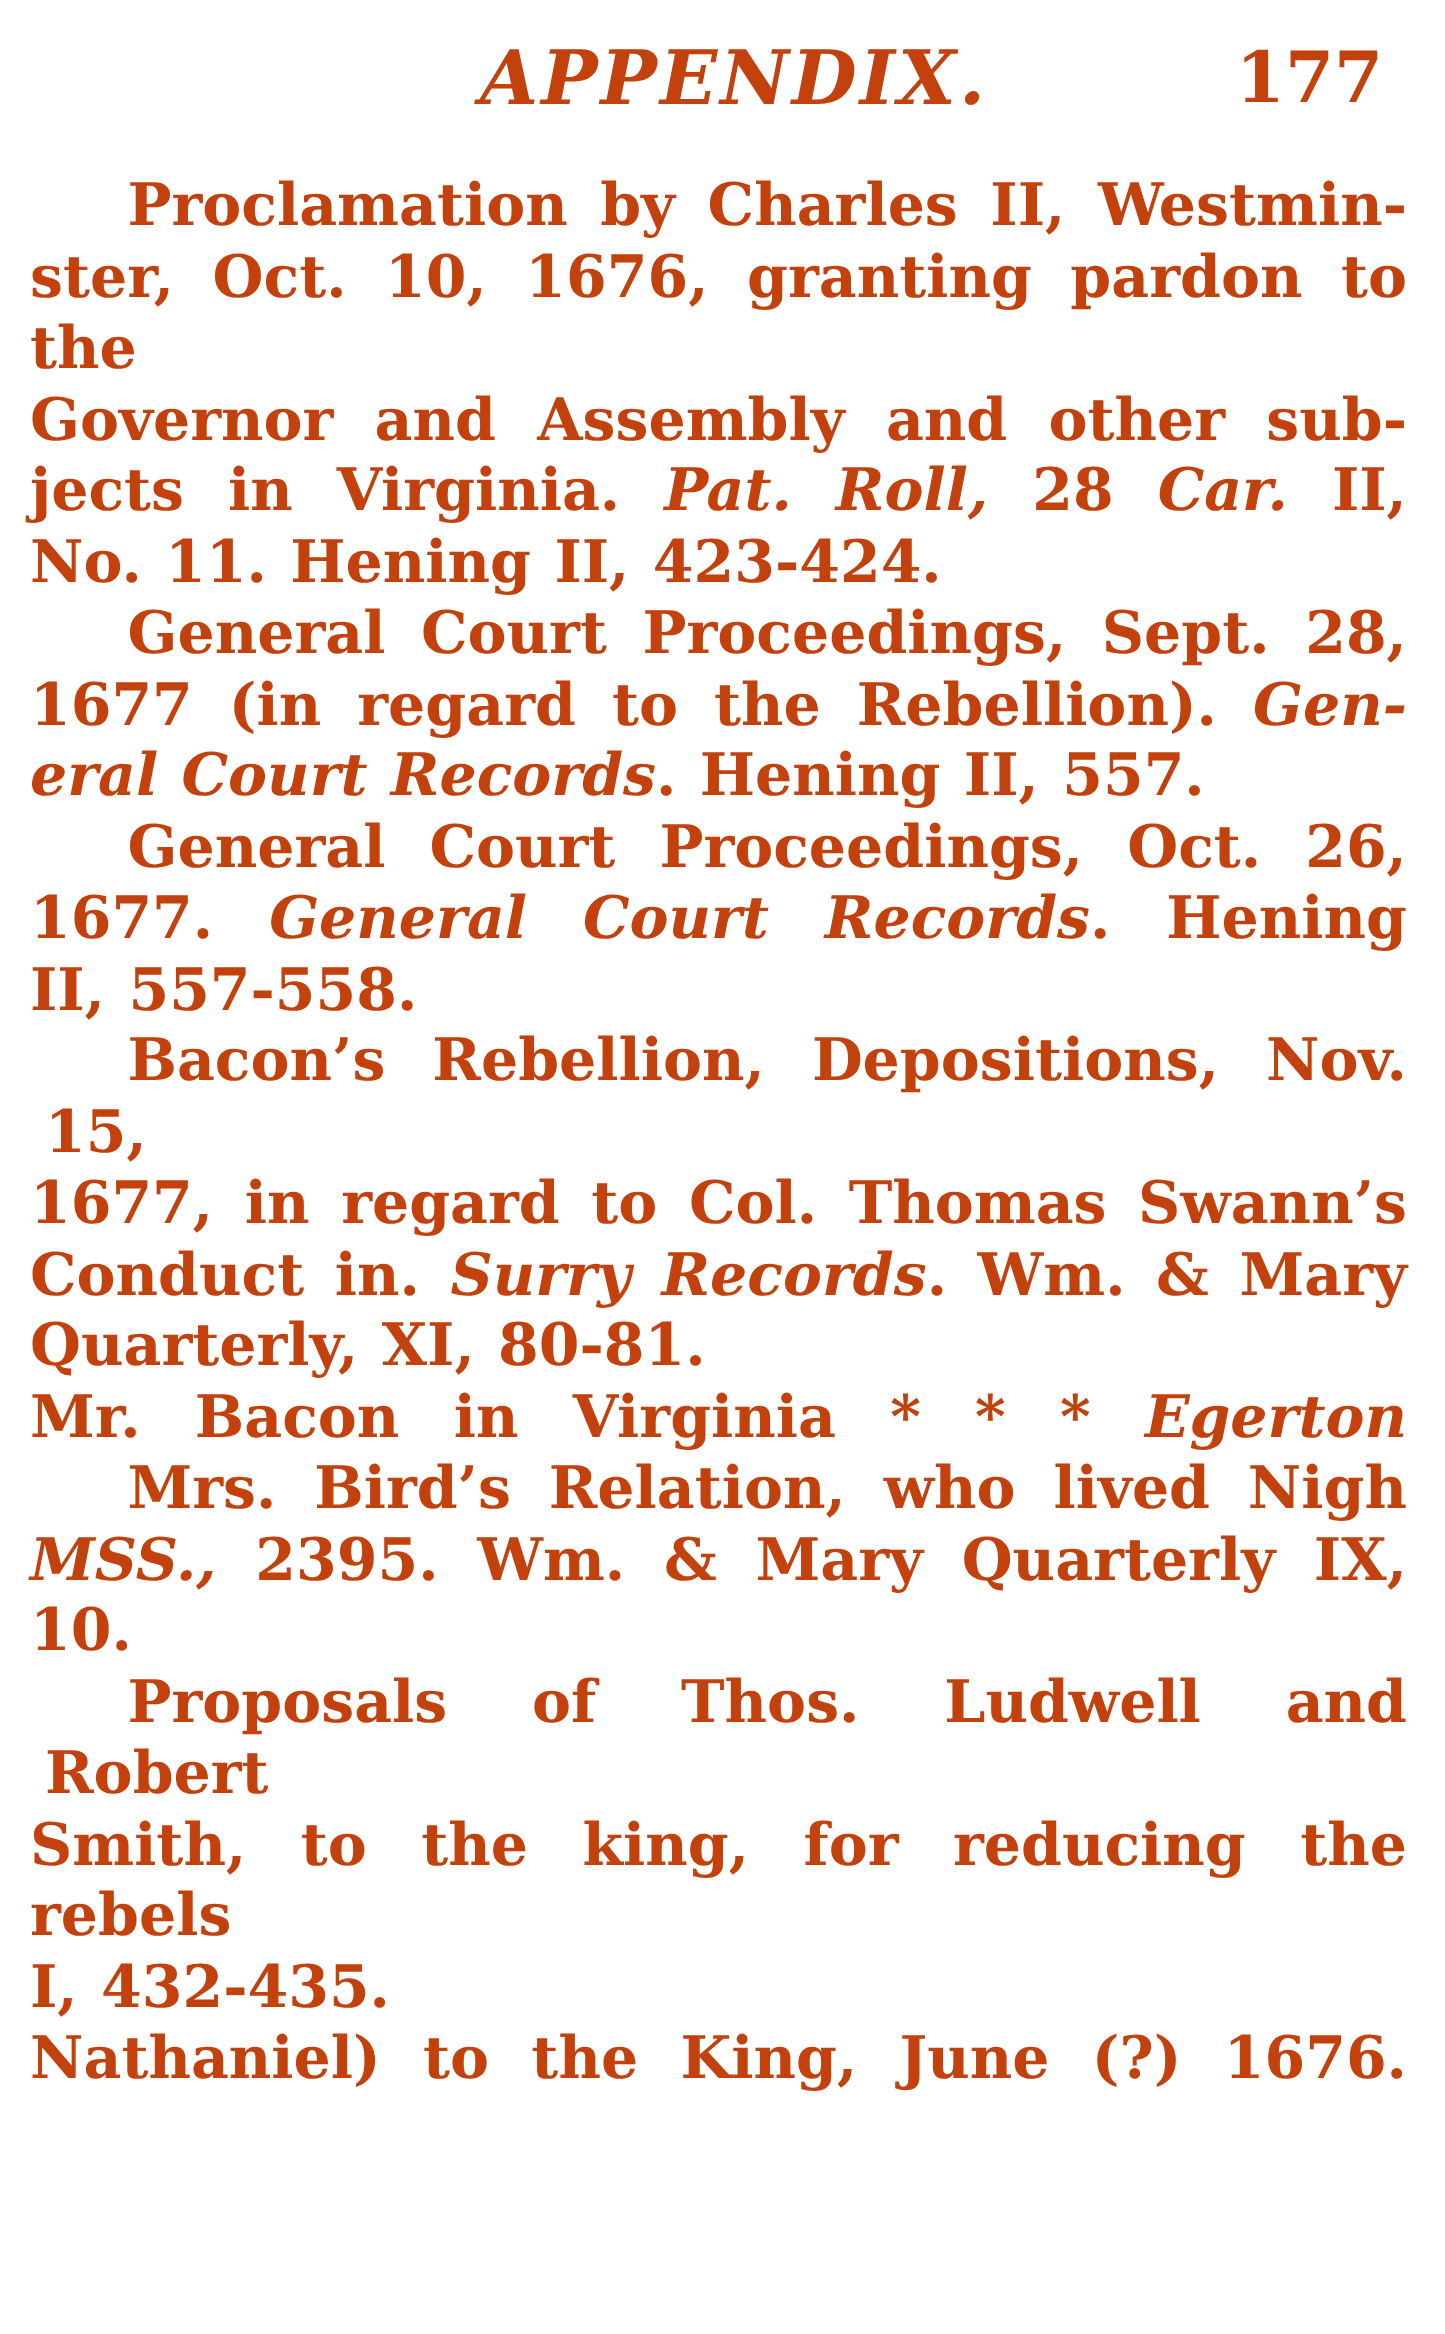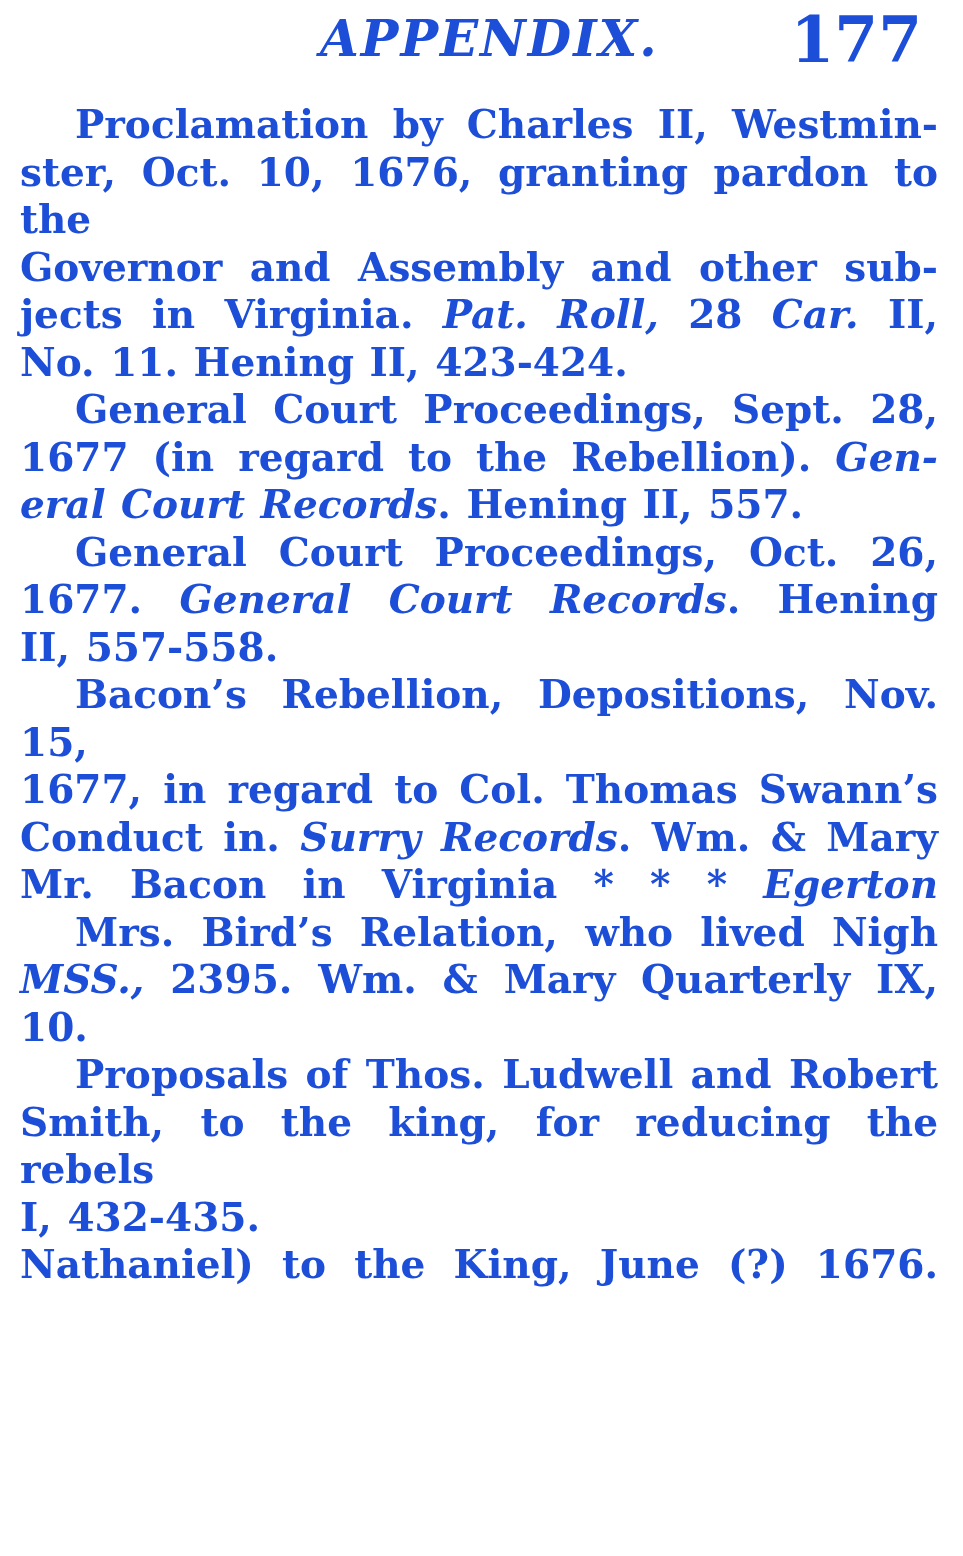--- a/index.html
+++ b/index.html
@@ -5,62 +5,63 @@
   html, body {
     margin: 0;
     padding: 0;
     background: #ffffff;
   }
   .page {
     position: relative;
     width: 963px;
     height: 1556px;
     background: #ffffff;
-    color: #1d4ed8;
+    color: #c2410c;
     font-family: "DejaVu Serif", serif;
     font-weight: 700;
     box-sizing: border-box;
-    padding: 13px 25px 0 20px;
+    padding: 26px 25px 0 20px;
     overflow: hidden;
   }
   .header {
     position: relative;
     height: 58px;
   }
   .head-title {
     position: absolute;
     left: 300px;
     top: 0;
     font-style: italic;
     font-size: 50px;
     line-height: 52px;
     letter-spacing: 2px;
   }
   .head-page {
     position: absolute;
     right: 16px;
     top: 2px;
-    font-size: 63px;
+    font-size: 47px;
     line-height: 50px;
   }
   .body-text {
     margin-top: 30px;
   }
   .line {
     font-size: 39px;
     line-height: 47.5px;
     text-align: justify;
     text-align-last: justify;
     word-spacing: 2px;
   }
   .line.last {
     text-align-last: left;
   }
   .line.first {
     text-indent: 55px;
+    margin-left: 10px;
   }
   .seg-i {
     font-style: italic;
   }
 </style>
 </head>
 <body>
 
 <div class="page">
   <div class="header">
@@ -82,20 +83,21 @@
       </div>
       <div>
         <div class="line first"><span class="">General Court Proceedings, Oct. 26,</span></div>
         <div class="line"><span class="">1677. </span><span class="seg-i ">General Court Records</span><span class="">. Hening</span></div>
         <div class="line last"><span class="">II, 557-558.</span></div>
       </div>
       <div>
         <div class="line first"><span class="">Bacon’s Rebellion, Depositions, Nov. 15,</span></div>
         <div class="line"><span class="">1677, in regard to Col. Thomas Swann’s</span></div>
         <div class="line"><span class="">Conduct in. </span><span class="seg-i ">Surry Records</span><span class="">. Wm. &amp; Mary</span></div>
+        <div class="line last"><span class="">Quarterly, XI, 80-81.</span></div>
       </div>
       <div>
         <div class="line"><span class="">Mr. Bacon in Virginia * * * </span><span class="seg-i ">Egerton</span></div>
         <div class="line first"><span class="">Mrs. Bird’s Relation, who lived Nigh</span></div>
         <div class="line"><span class="seg-i ">MSS.,</span><span class=""> 2395. Wm. &amp; Mary Quarterly IX,</span></div>
         <div class="line last"><span class="">10.</span></div>
       </div>
       <div>
         <div class="line first"><span class="">Proposals of Thos. Ludwell and Robert</span></div>
         <div class="line"><span class="">Smith, to the king, for reducing the rebels</span></div>

